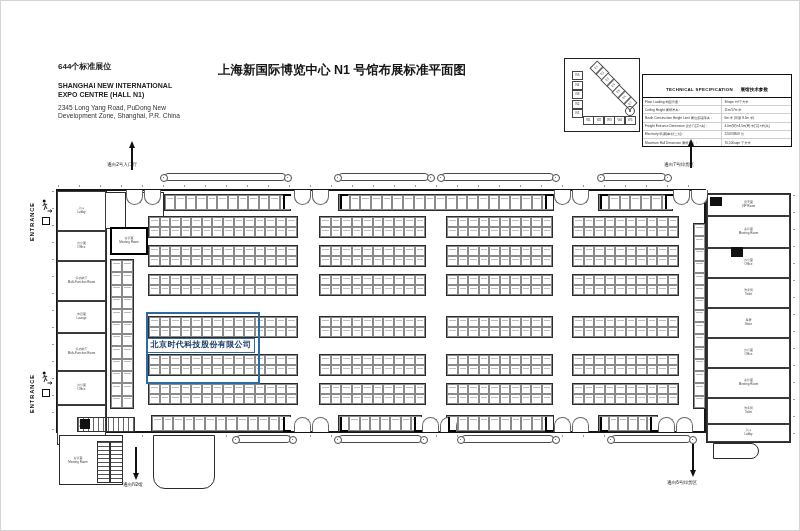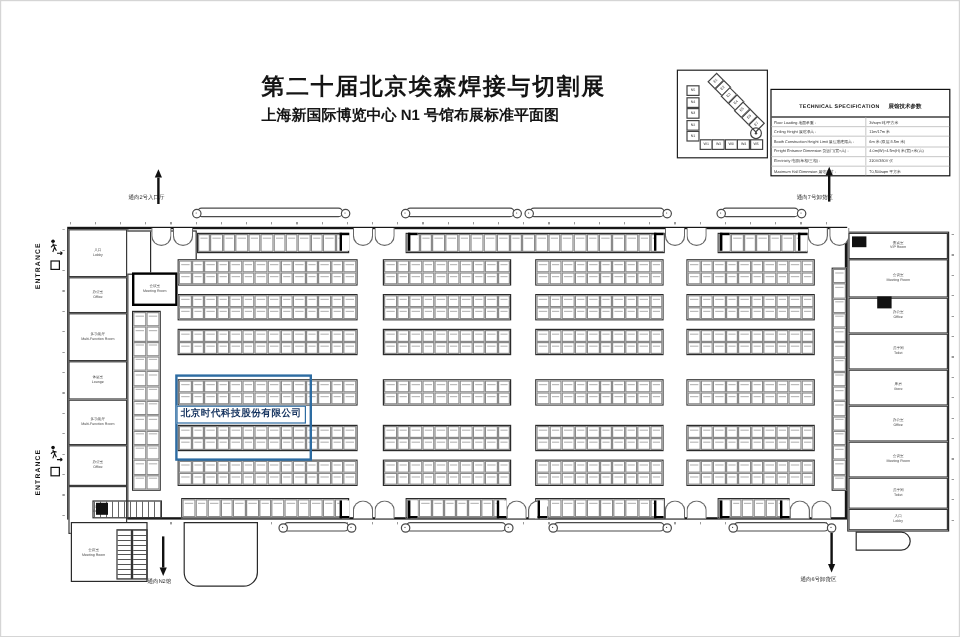--- a/index.html
+++ b/index.html
@@ -64,23 +64,33 @@
   .stripes-h{background:repeating-linear-gradient(180deg,#555 0 .8px,transparent .8px 4px);}
   .stairs{background:repeating-linear-gradient(90deg,#666 0 .8px,transparent .8px 5px);}
   .corridor{position:absolute;border:1.4px solid #2a2a2a;background:#fff;box-sizing:border-box;}
   .blackbox{position:absolute;background:#111;}
 </style>
 </head>
 <body>
 
 <div class="canvas">
 
+  <div class="abs" style="left:57px;top:60px;width:150px;">
+    <div class="booth-count">644个标准展位</div>
+    <div class="venue">
+      <div>SHANGHAI NEW INTERNATIONAL</div>
+      <div>EXPO CENTRE (HALL N1)</div>
+    </div>
+    <div class="addr">
+      <div>2345 Long Yang Road, PuDong New</div>
+      <div>Development Zone, Shanghai, P.R. China</div>
+    </div>
+  </div>
 
   <div class="abs" style="left:217px;top:58px;width:330px;">
-    <div class="title-cn">第二十届北京埃森焊接与切割展</div>
     <div class="sub-cn">上海新国际博览中心 N1 号馆布展标准平面图</div>
   </div>
 
   <div class="abs sitemap" style="left:563px;top:57px;">
       <div class="sq" style="left: 7px; top: 12px;">N5</div>
       <div class="sq" style="left: 7px; top: 21.6px;">N4</div>
       <div class="sq" style="left: 7px; top: 31.2px;">N3</div>
       <div class="sq" style="left: 7px; top: 40.8px;">N2</div>
       <div class="sq" style="left: 7px; top: 50.4px;">N1</div>
       <div class="sq" style="left: 18px; top: 57px;">W1</div>

